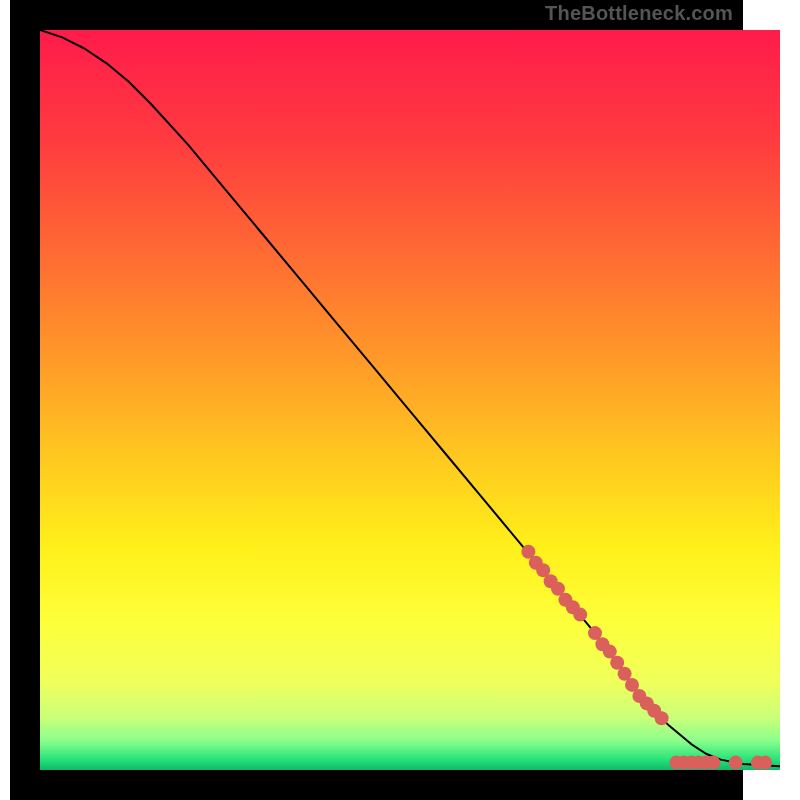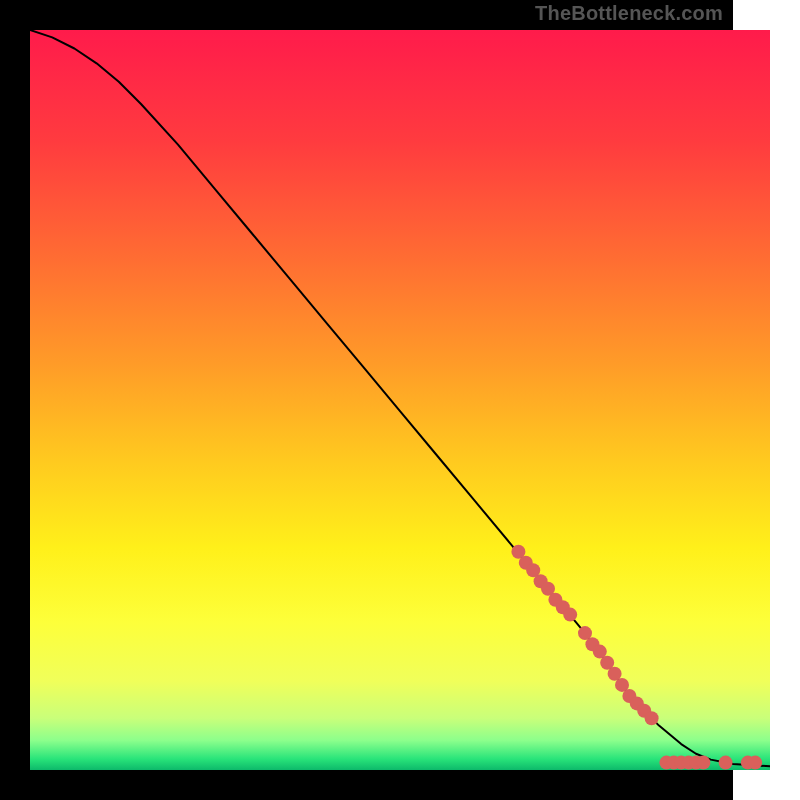--- a/index.html
+++ b/index.html
@@ -8,20 +8,21 @@
     width: 800px;
     height: 800px;
     overflow: hidden;
     font-family: Arial, Helvetica, sans-serif;
   }
   .stage {
     position: relative;
     width: 733px;
     height: 800px;
     background: #000;
+    margin-left: 10px;
   }
   .watermark {
     position: absolute;
     top: 2px;
     right: 10px;
     color: #555;
     font-size: 20px;
     font-weight: 600;
     letter-spacing: 0.2px;
     z-index: 5;

